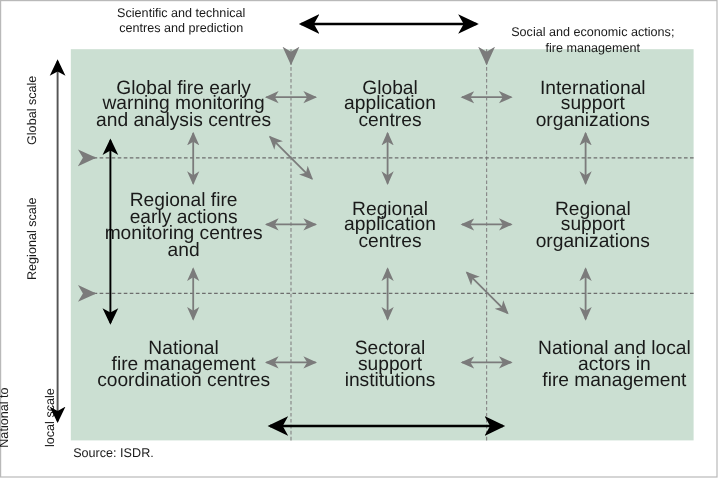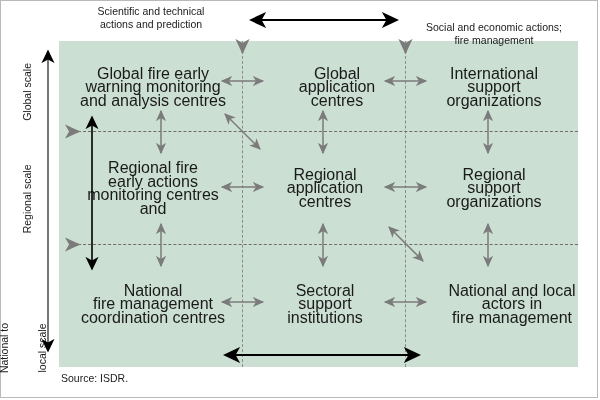--- a/index.html
+++ b/index.html
@@ -75,21 +75,21 @@
   <div class="abs" id="panel"></div>
 
   <div class="abs dash-v" style="left:241px;top:40px;height:326px;"></div>
   <div class="abs dash-v" style="left:404px;top:40px;height:326px;"></div>
 
   <div class="abs dash-h" style="left:72px;top:130px;width:505px;"></div>
   <div class="abs dash-h" style="left:72px;top:243px;width:505px;"></div>
 
   <div class="abs hdr" id="hdr-left">
     <div>Scientific and technical</div>
-    <div>actions and prediction</div>
+    <div>centres and prediction</div>
   </div>
   <div class="abs hdr" id="hdr-right">
     <div>Social and economic actions;</div>
     <div>fire management</div>
   </div>
 
   <div class="abs vlabel" style="left:-19px;top:78px;width:90px;">
     <span>Global scale</span>
   </div>
   <div class="abs vlabel" style="left:-19px;top:185px;width:90px;">
@@ -100,21 +100,21 @@
     <div>local scale</div>
   </div>
 
   <div class="abs cell" style="left:68px;top:44px;width:168px;height:84px;">
     <span>
       <div>Global fire early</div>
       <div>warning monitoring</div>
       <div>and analysis centres</div>
     </span>
   </div>
-  <div class="abs cell" style="left:262px;top:44px;width:148px;height:84px;">
+  <div class="abs cell" style="left:250px;top:44px;width:148px;height:84px;">
     <span>
       <div>Global</div>
       <div>application</div>
       <div>centres</div>
     </span>
   </div>
   <div class="abs cell" style="left:412px;top:44px;width:162px;height:84px;">
     <span>
       <div>International</div>
       <div>support</div>

